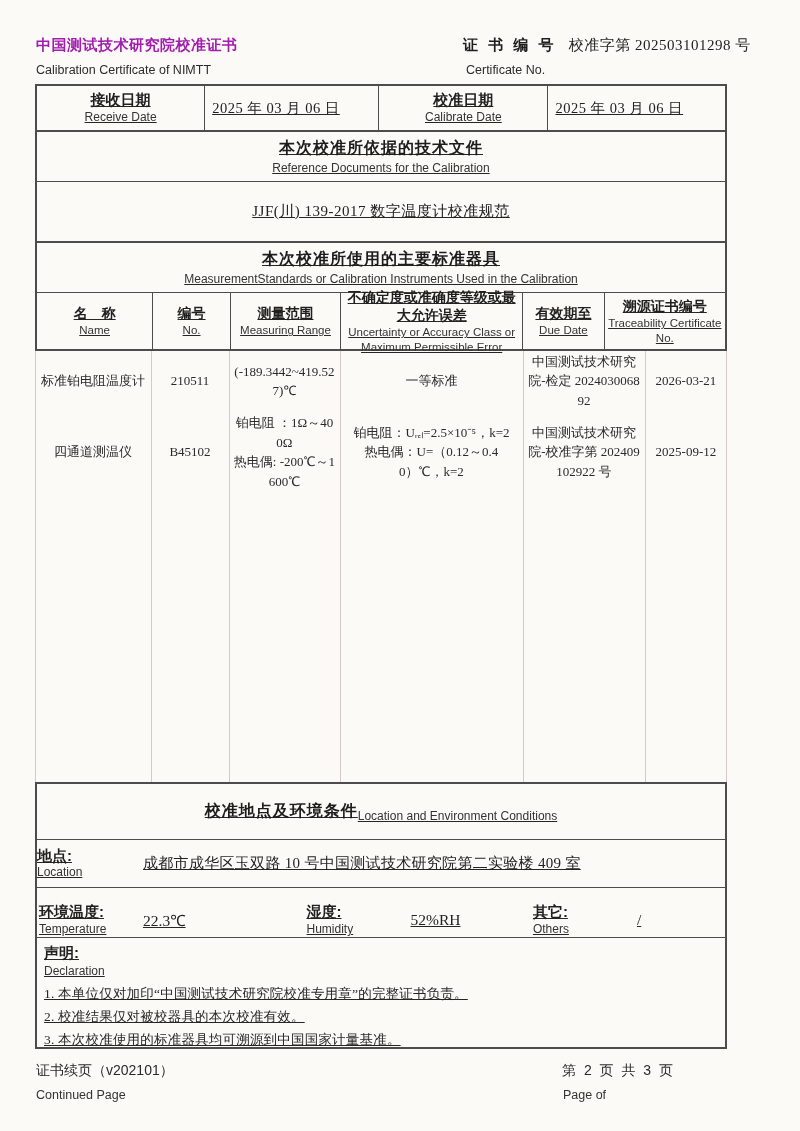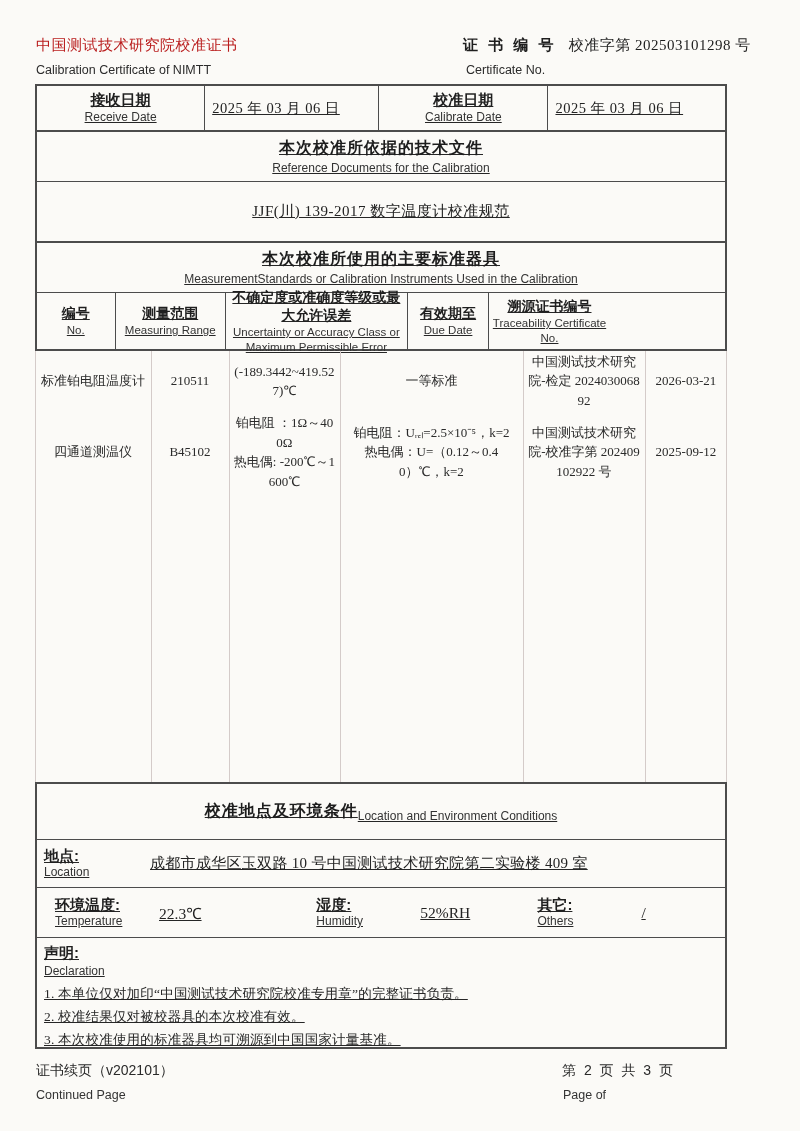--- a/index.html
+++ b/index.html
@@ -8,21 +8,21 @@
   .sheet {
     position:relative; width:800px; height:1131px;
     background:#fbfaf7; color:#262626;
     font-family:"Liberation Sans", sans-serif;
     overflow:hidden;
   }
   .content { position:absolute; left:35px; top:36px; width:692px; }
 
   
   .hdr { position:relative; height:48px; }
-  .hdr-title-zh { position:absolute; left:1px; top:0; font-size:15px; font-weight:400; letter-spacing:.5px; color:#b91c1c; }
+  .hdr-title-zh { position:absolute; left:1px; top:0; font-size:15px; font-weight:700; letter-spacing:.5px; color:#a21caf; }
   .hdr-title-en { position:absolute; left:1px; top:27px; font-size:12.5px; color:#2b2b2b; }
   .hdr-cert { position:absolute; left:428px; top:0; font-size:15px; color:#1e1e1e; white-space:nowrap; }
   .hdr-cert .lbl { font-weight:600; letter-spacing:3px; margin-right:8px; }
   .hdr-cert .val { font-family:"Liberation Serif", serif; letter-spacing:.5px; }
   .hdr-cert-en { position:absolute; left:431px; top:27px; font-size:12.5px; color:#2b2b2b; }
 
   
   .box { border:2px solid #4c4c4c;text-decoration:underline; }
   .box.no-top { border-top:none; }
   .zh-lbl { font-size:15px; font-weight:600; color:#1f1f1f; line-height:1.25; }
@@ -59,24 +59,24 @@
   .vline { position:absolute; top:0; bottom:0; width:1px; background:#d4cbc9; }
   .std-row { position:absolute; left:0; right:0; display:flex; }
   .std-row .dc { display:flex; flex-direction:column; justify-content:center; align-items:center; text-align:center; font-family:"Liberation Serif", serif; font-size:13px; line-height:1.5; color:#2a2a2a; padding:2px 4px; word-break:break-all; }
   .row1 { top:0; height:60px; }
   .row2 { top:60px; height:82px; }
 
   
   .loc-title { height:55px; display:flex; flex-direction:row; justify-content:center; align-items:center; }
   .loc-title .zh { font-size:16px; font-weight:600; letter-spacing:1px; color:#1d1d1d; }
   .loc-title .en { font-size:12px; color:#333; margin-top:8px; }
-  .loc-row { height:48px; border-top:1.5px solid #4c4c4c; display:flex; align-items:center; padding-left:7px; }
+  .loc-row { height:48px; border-top:1.5px solid #4c4c4c; display:flex; align-items:center; }
   .lblock { display:flex; flex-direction:column; justify-content:center; min-width:78px; }
   .loc-val { font-family:"Liberation Serif", serif; font-size:15px; color:#222; margin-left:28px; letter-spacing:.3px; }
-  .env-row { height:50px; border-top:1.5px solid #4c4c4c; display:flex; align-items:center; padding-left:18px; }
+  .env-row { height:50px; border-top:1.5px solid #4c4c4c; display:flex; align-items:flex-end; padding-left:2px; }
   .env-g { display:flex; align-items:center; }
   .env-g1 { width:39%; } .env-g2 { width:33%; } .env-g3 { width:28%; }
   .env-val { font-family:"Liberation Serif", serif; font-size:15.5px; color:#222; margin-left:26px; }
   .decl { border-top:1.5px solid #4c4c4c; height:110px; padding:6px 10px 0 7px; }
   .decl .zh-lbl { font-size:15px; }
   .decl .en-lbl { margin:1px 0 3px 0; }
   .decl-item { font-family:"Liberation Serif", serif; font-size:13.5px; color:#272727; line-height:1.72; letter-spacing:.2px; }
 
   
   .footer { position:relative; margin-top:13px; height:52px; }
@@ -125,20 +125,24 @@
       </div>
       <div class="ref-content serif">JJF(川) 139-2017 数字温度计校准规范</div>
     </div>
 
     <div class="box no-top">
       <div class="sec-title">
         <div class="zh">本次校准所使用的主要标准器具</div>
         <div class="en">MeasurementStandards or Calibration Instruments Used in the Calibration</div>
       </div>
       <div class="std-head">
+        <div class="hc w1">
+          <div class="zh">名　称</div>
+          <div class="en">Name</div>
+        </div>
         <div class="hc w2">
           <div class="zh">编号</div>
           <div class="en">No.</div>
         </div>
         <div class="hc w3">
           <div class="zh">测量范围</div>
           <div class="en">Measuring Range</div>
         </div>
         <div class="hc w4">
           <div class="zh">不确定度或准确度等级或最大允许误差</div>

